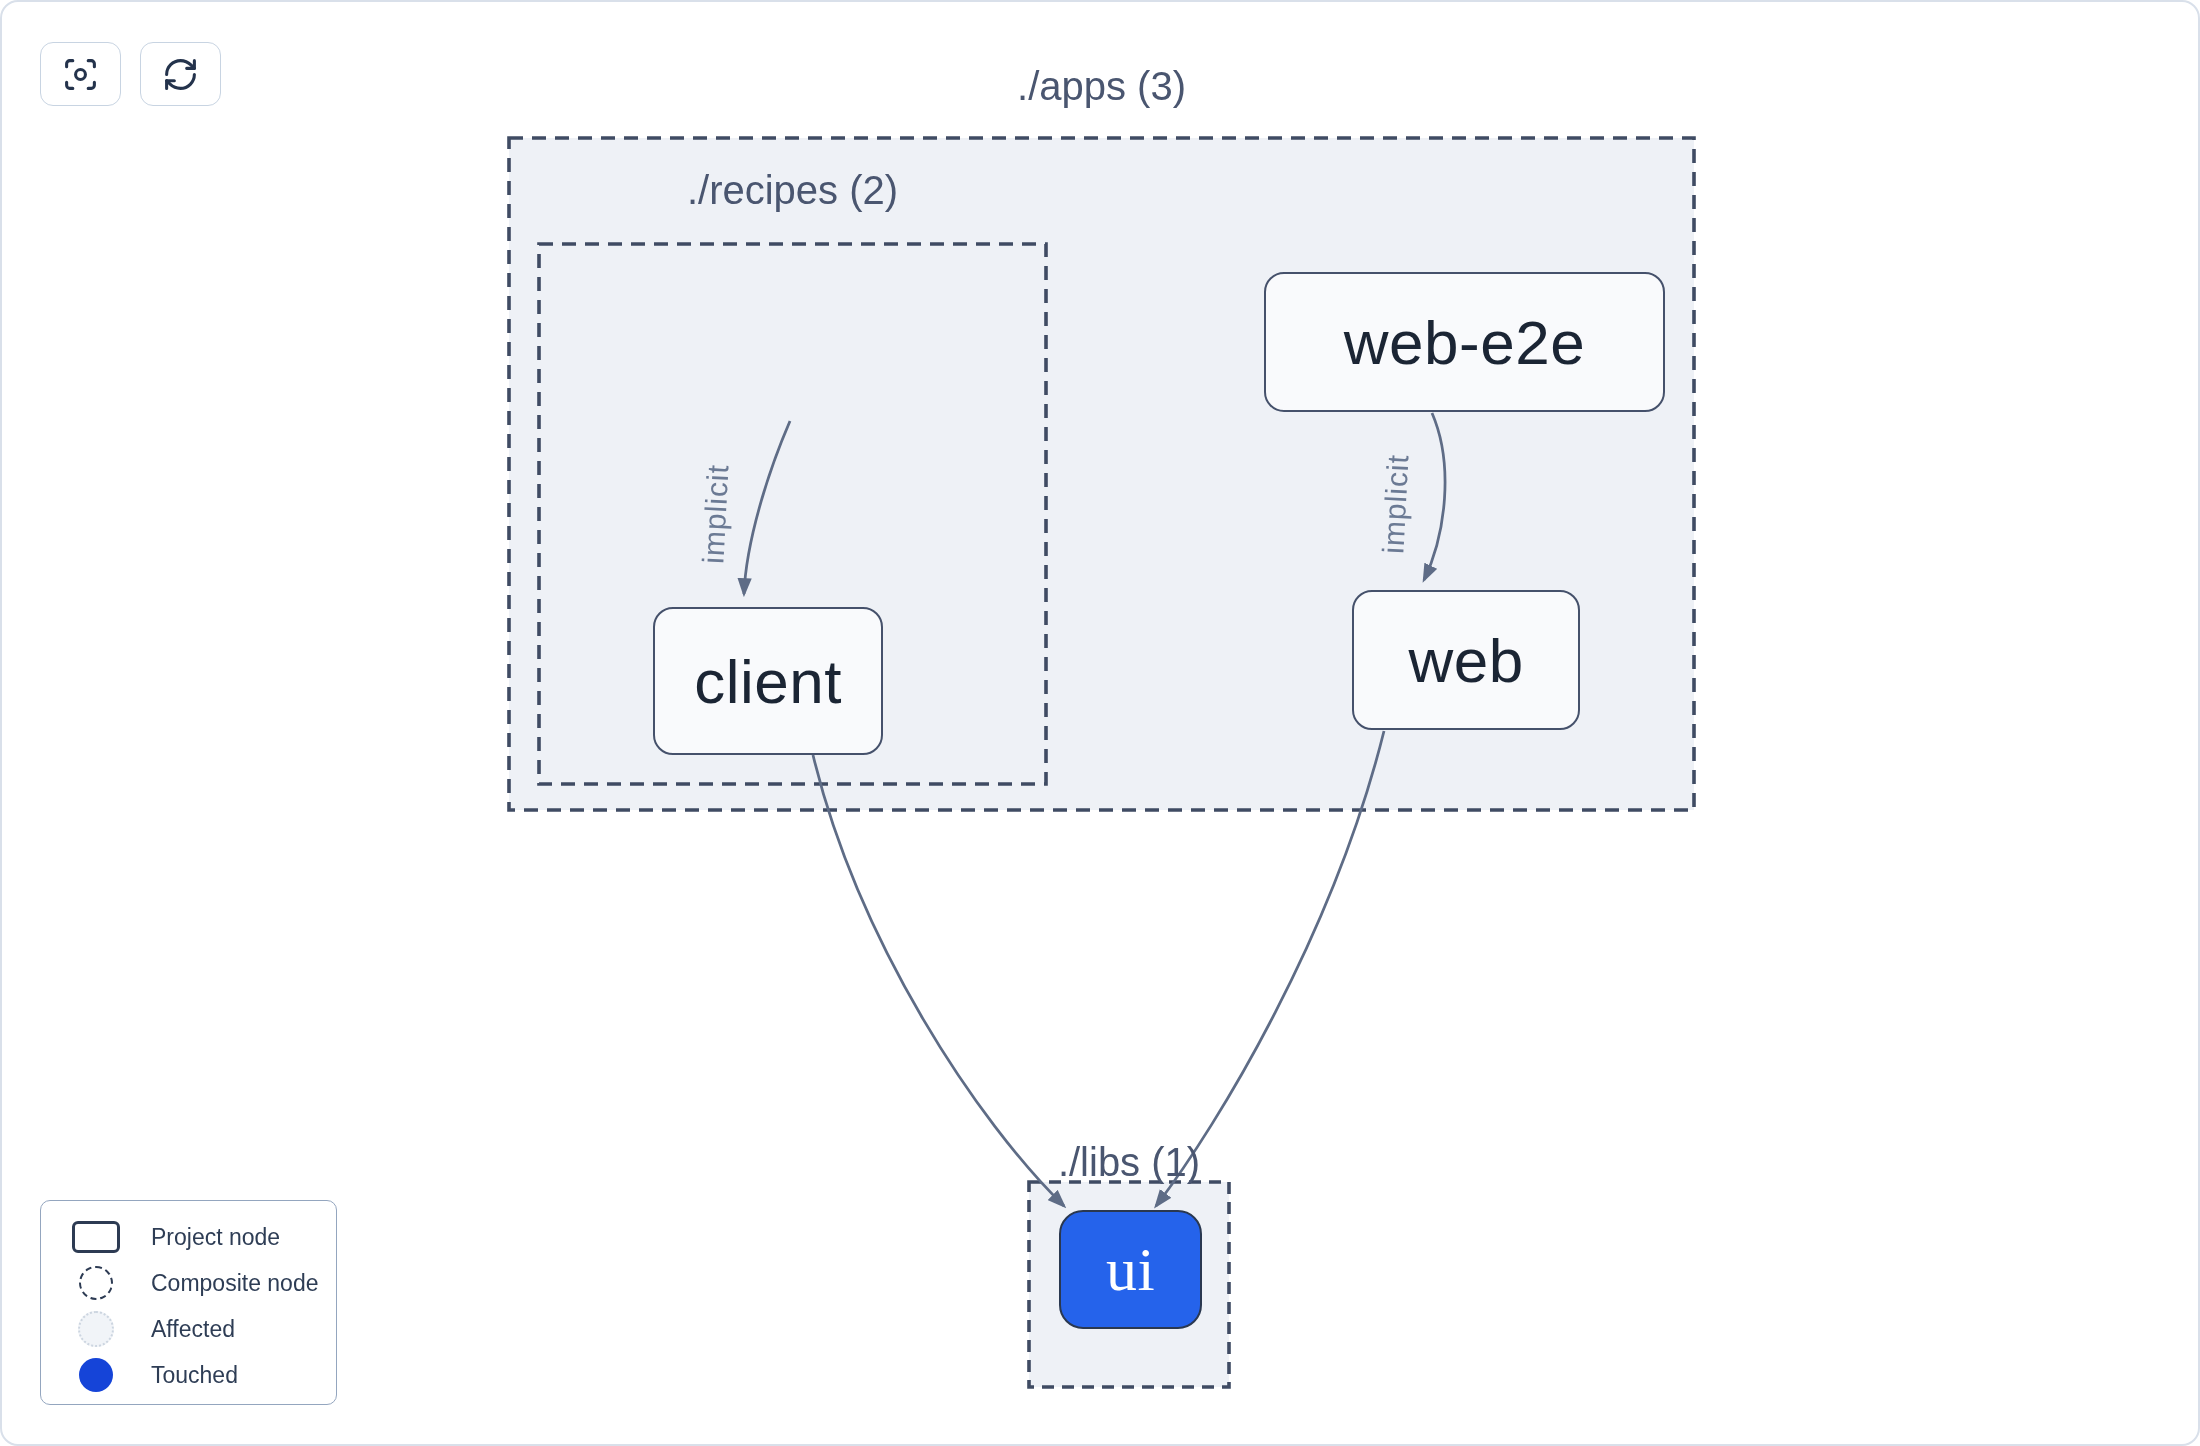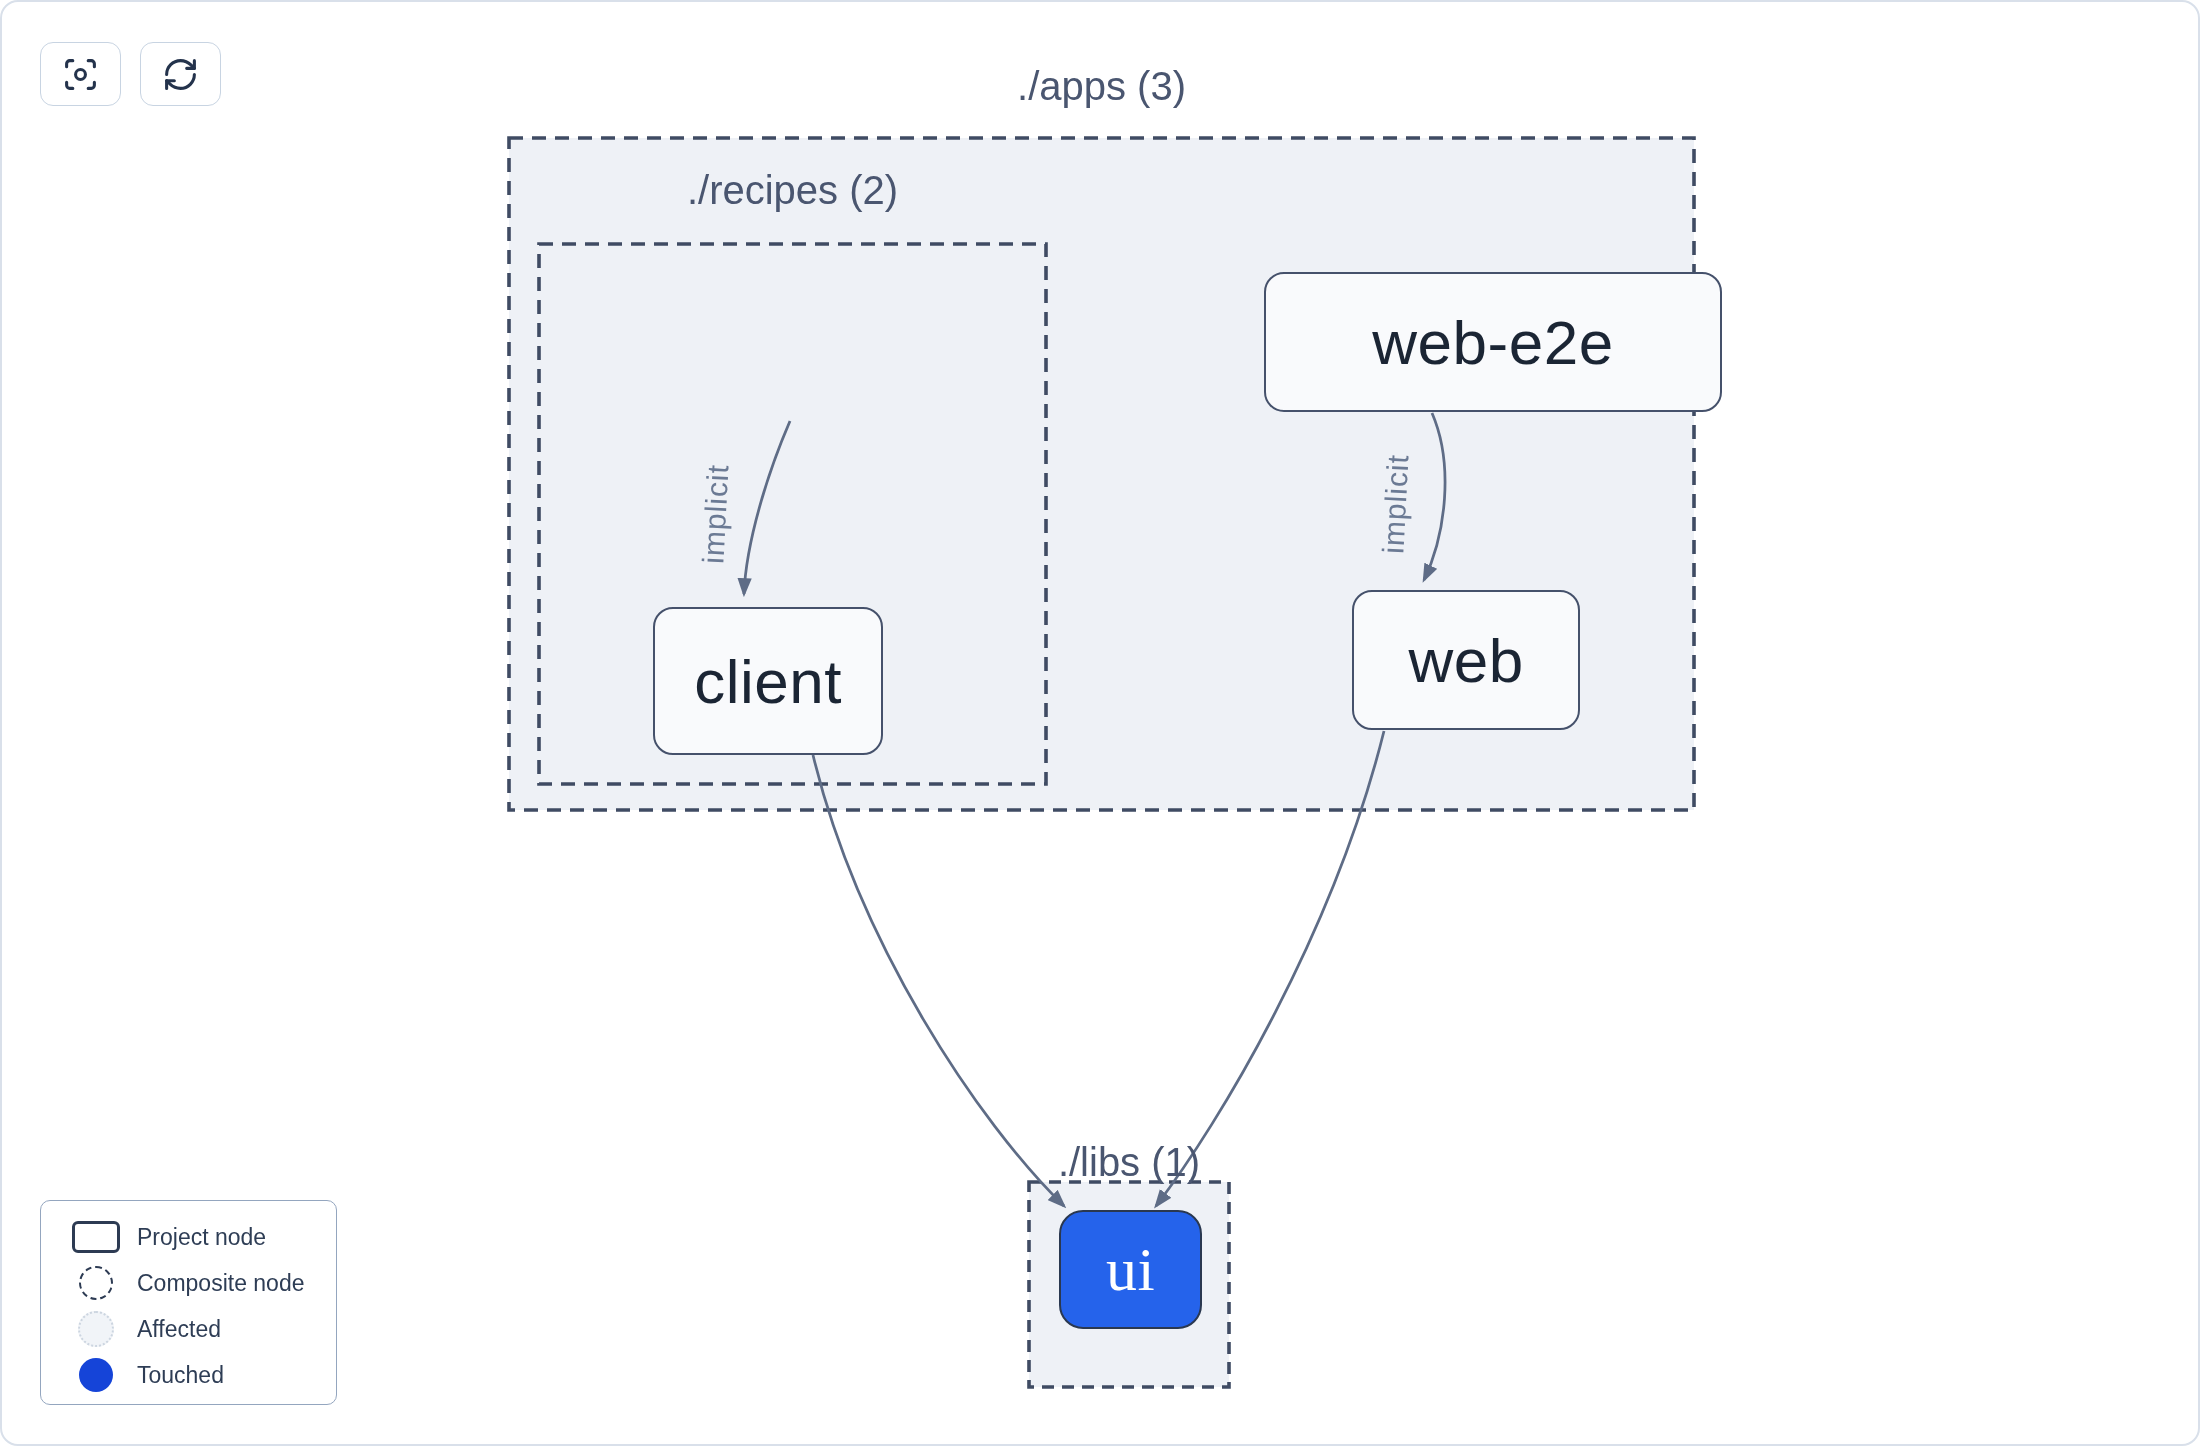--- a/index.html
+++ b/index.html
@@ -100,21 +100,21 @@
     position:absolute;
     left:38px;top:1198px;
     width:297px;height:205px;
     background:#ffffff;
     border:1.6px solid var(--legend-border);
     border-radius:10px;
     padding:13px 0 0 24px;
   }
   .legend-row{display:flex;align-items:center;height:46px;}
   .legend-swatch-box{width:62px;display:flex;align-items:center;justify-content:center;flex:none;}
-  .legend-label{font-size:23px;color:var(--legend-text);margin-left:10px;white-space:nowrap;}
+  .legend-label{font-size:23px;color:var(--legend-text);margin-left:24px;white-space:nowrap;}
   .sw-project{width:48px;height:32px;border:3px solid #2d3b53;border-radius:6px;background:#fff;}
   .sw-composite{width:34px;height:34px;border:2.5px dashed #2d3b53;border-radius:50%;background:#fff;}
   .sw-affected{width:36px;height:36px;border:2px dotted var(--affected-border);border-radius:50%;background:var(--affected-fill);}
   .sw-touched{width:34px;height:34px;border-radius:50%;background:var(--legend-touched);}
 </style>
 </head>
 <body>
 
 <div class="canvas">
 
@@ -135,21 +135,21 @@
     <path class="edge-path" d="M 1382 729 C 1332 930, 1218 1120, 1154 1204" marker-end="url(#arrow)"></path>
 
     <text class="edge-label" x="716" y="512" transform="rotate(-87 716 512)">implicit</text>
     <text class="edge-label" x="1396" y="502" transform="rotate(-87 1396 502)">implicit</text>
   </svg>
 
   <div class="container-label" style="left:507px;top:64px;width:1185px;">./apps (3)</div>
   <div class="container-label" style="left:537px;top:168px;width:507px;">./recipes (2)</div>
   <div class="container-label" style="left:957px;top:1104px;width:340px;margin-top:36px;">./libs (1)</div>
 
-  <div class="node" style="left:1262px;top:270px;width:458px;height:140px;">web-e2e</div>
+  <div class="node" style="left:1262px;top:270px;width:401px;height:140px;">web-e2e</div>
   <div class="node" style="left:651px;top:605px;width:230px;height:148px;">client</div>
   <div class="node" style="left:1350px;top:588px;width:228px;height:140px;">web</div>
   <div class="node touched" style="left:1057px;top:1208px;width:143px;height:119px;font-family:Liberation Serif, serif;">ui</div>
 
   <div class="toolbar">
     <button class="tool-btn">
       <svg viewBox="0 0 24 24">
         <circle cx="12" cy="12" r="3.2"></circle>
         <path d="M3 7V5a2 2 0 0 1 2-2h2"></path>
         <path d="M17 3h2a2 2 0 0 1 2 2v2"></path>

